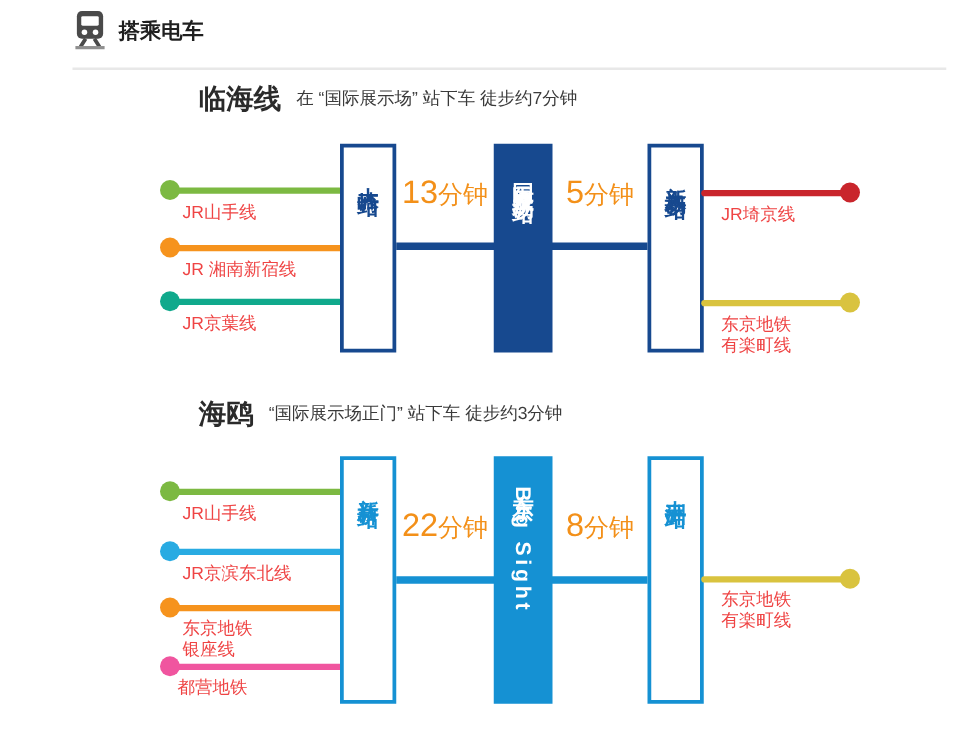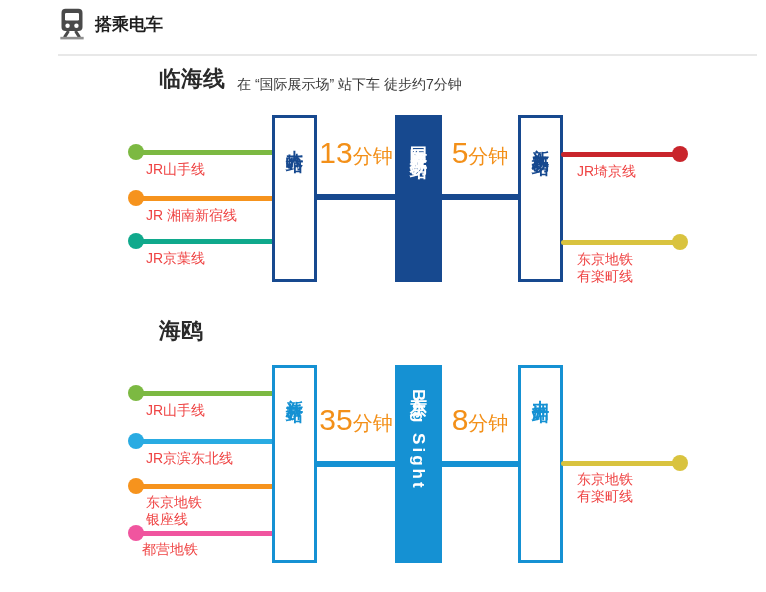--- a/index.html
+++ b/index.html
@@ -5,42 +5,42 @@
   html,body{margin:0;padding:0;background:#fff;}
   .canvas{
     position:relative;width:766px;height:592px;background:#fff;overflow:hidden;
     font-family:"Liberation Sans","DejaVu Sans",sans-serif;color:#333;
   }
   .abs{position:absolute;}
   
   .page-title{font-size:17px;font-weight:bold;color:#1f1f1f;}
   .divider{height:2px;background:#e8e8e8;}
   
-  .sec-head{display:flex;align-items:flex-end;gap:12px;white-space:nowrap;padding-left:44px;}
+  .sec-head{display:flex;align-items:center;gap:12px;white-space:nowrap;padding-left:44px;}
   .sec-line-name{font-size:22px;font-weight:bold;color:#2a2a2a;}
   .sec-subtitle{font-size:14px;color:#3a3a3a;}
   
   .rail{height:5px;border-radius:2.5px;}
   .dot{width:16px;height:16px;border-radius:50%;}
   .conn{height:6px;}
   .station-box{
     box-sizing:border-box;background:#fff;border:3px solid;
     display:flex;flex-direction:column;align-items:center;padding-top:18px;
   }
   .hub-box{
     box-sizing:border-box;display:flex;flex-direction:column;align-items:center;
     padding-top:18px;color:#fff;
   }
   .vtext{
     writing-mode:vertical-rl;text-orientation:mixed;
     font-size:17px;font-weight:bold;letter-spacing:3px;line-height:1;
   }
   .line-label{font-size:14px;color:#ef4444;line-height:17px;white-space:pre-line;}
   .duration{display:flex;align-items:baseline;justify-content:center;line-height:26px;}
-  .duration .num{font-size:30px;}
+  .duration .num{font-size:26px;}
   .duration .unit{font-size:20px;}
 </style>
 </head>
 <body>
 
 <div class="canvas">
 
   <span class="abs" style="left:58px;top:8px;">
     <svg width="28" height="32" viewBox="0 0 24 27" aria-hidden="true">
       <rect x="3" y="0.5" width="18" height="19" rx="3.5" fill="#4a4a4a"></rect>
@@ -97,20 +97,21 @@
   <div class="abs dot" style="left: 672px; top: 146px; background-color: rgb(201, 37, 44);"></div>
   <div class="abs line-label" style="left:577px;top:163px;">JR埼京线</div>
 
   <div class="abs rail" style="left: 561px; top: 240px; width: 115px; background-color: rgb(217, 195, 63);"></div>
   <div class="abs dot" style="left: 672px; top: 234px; background-color: rgb(217, 195, 63);"></div>
   <div class="abs line-label" style="left:577px;top:251px;">东京地铁
 有楽町线</div>
 
   <div class="abs sec-head" style="left:115px;top:316px;">
     <span class="sec-line-name">海鸥</span>
+    <span class="sec-subtitle">“国际展示场正门” 站下车 徒步约3分钟</span>
   </div>
 
   <div class="abs rail" style="left: 134px; top: 391px; width: 140px; background-color: rgb(124, 185, 66);"></div>
   <div class="abs dot" style="left: 128px; top: 385px; background-color: rgb(124, 185, 66);"></div>
   <div class="abs line-label" style="left:146px;top:402px;">JR山手线</div>
 
   <div class="abs rail" style="left: 134px; top: 439px; width: 140px; background-color: rgb(41, 171, 226);"></div>
   <div class="abs dot" style="left: 128px; top: 433px; background-color: rgb(41, 171, 226);"></div>
   <div class="abs line-label" style="left:146px;top:450px;">JR京滨东北线</div>
 
@@ -130,21 +131,21 @@
     <span class="vtext" style="color: rgb(21, 145, 211);">新桥站</span>
   </div>
   <div class="abs hub-box" style="left: 395px; top: 365px; width: 47px; height: 198px; background-color: rgb(21, 145, 211);">
     <span class="vtext">东京Big Sight</span>
   </div>
   <div class="abs station-box" style="left: 518px; top: 365px; width: 45px; height: 198px; border-color: rgb(21, 145, 211);">
     <span class="vtext" style="color: rgb(21, 145, 211);">丰洲站</span>
   </div>
 
   <div class="abs duration" style="left: 317px; top: 407px; width: 78px; color: rgb(243, 144, 25);">
-    <span class="num">35</span>
+    <span class="num">22</span>
       <span class="unit">分钟</span>
   </div>
   <div class="abs duration" style="left: 442px; top: 407px; width: 76px; color: rgb(243, 144, 25);">
     <span class="num">8</span>
       <span class="unit">分钟</span>
   </div>
 
   <div class="abs rail" style="left: 561px; top: 461px; width: 115px; background-color: rgb(217, 195, 63);"></div>
   <div class="abs dot" style="left: 672px; top: 455px; background-color: rgb(217, 195, 63);"></div>
   <div class="abs line-label" style="left:577px;top:471px;">东京地铁

